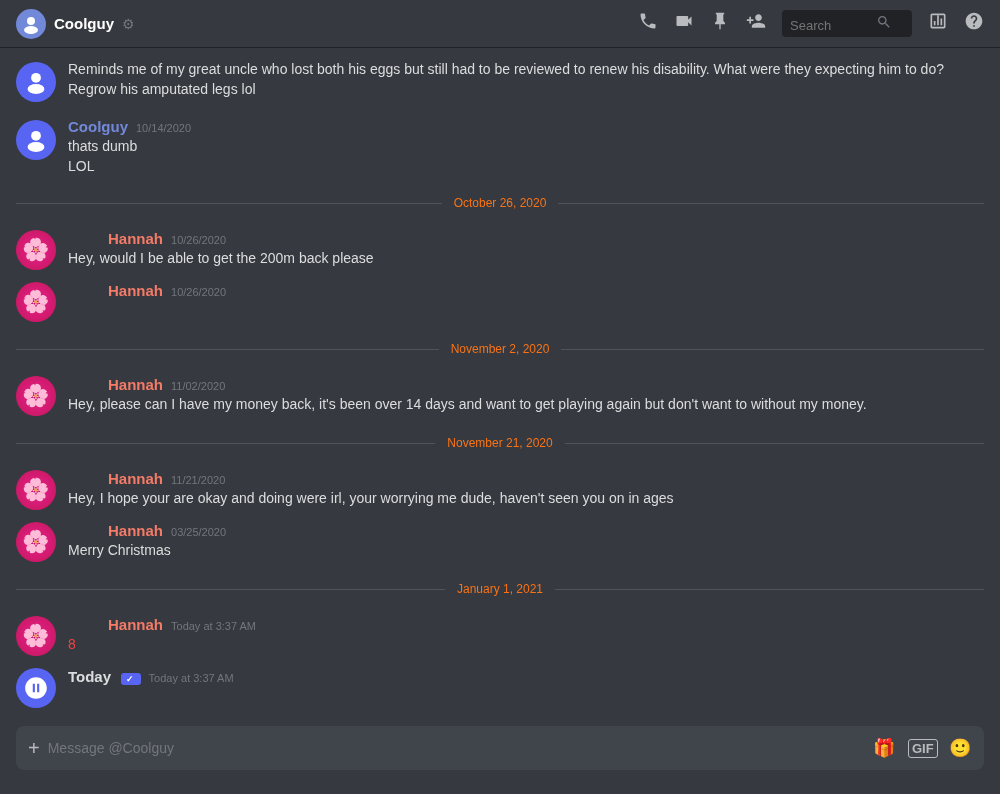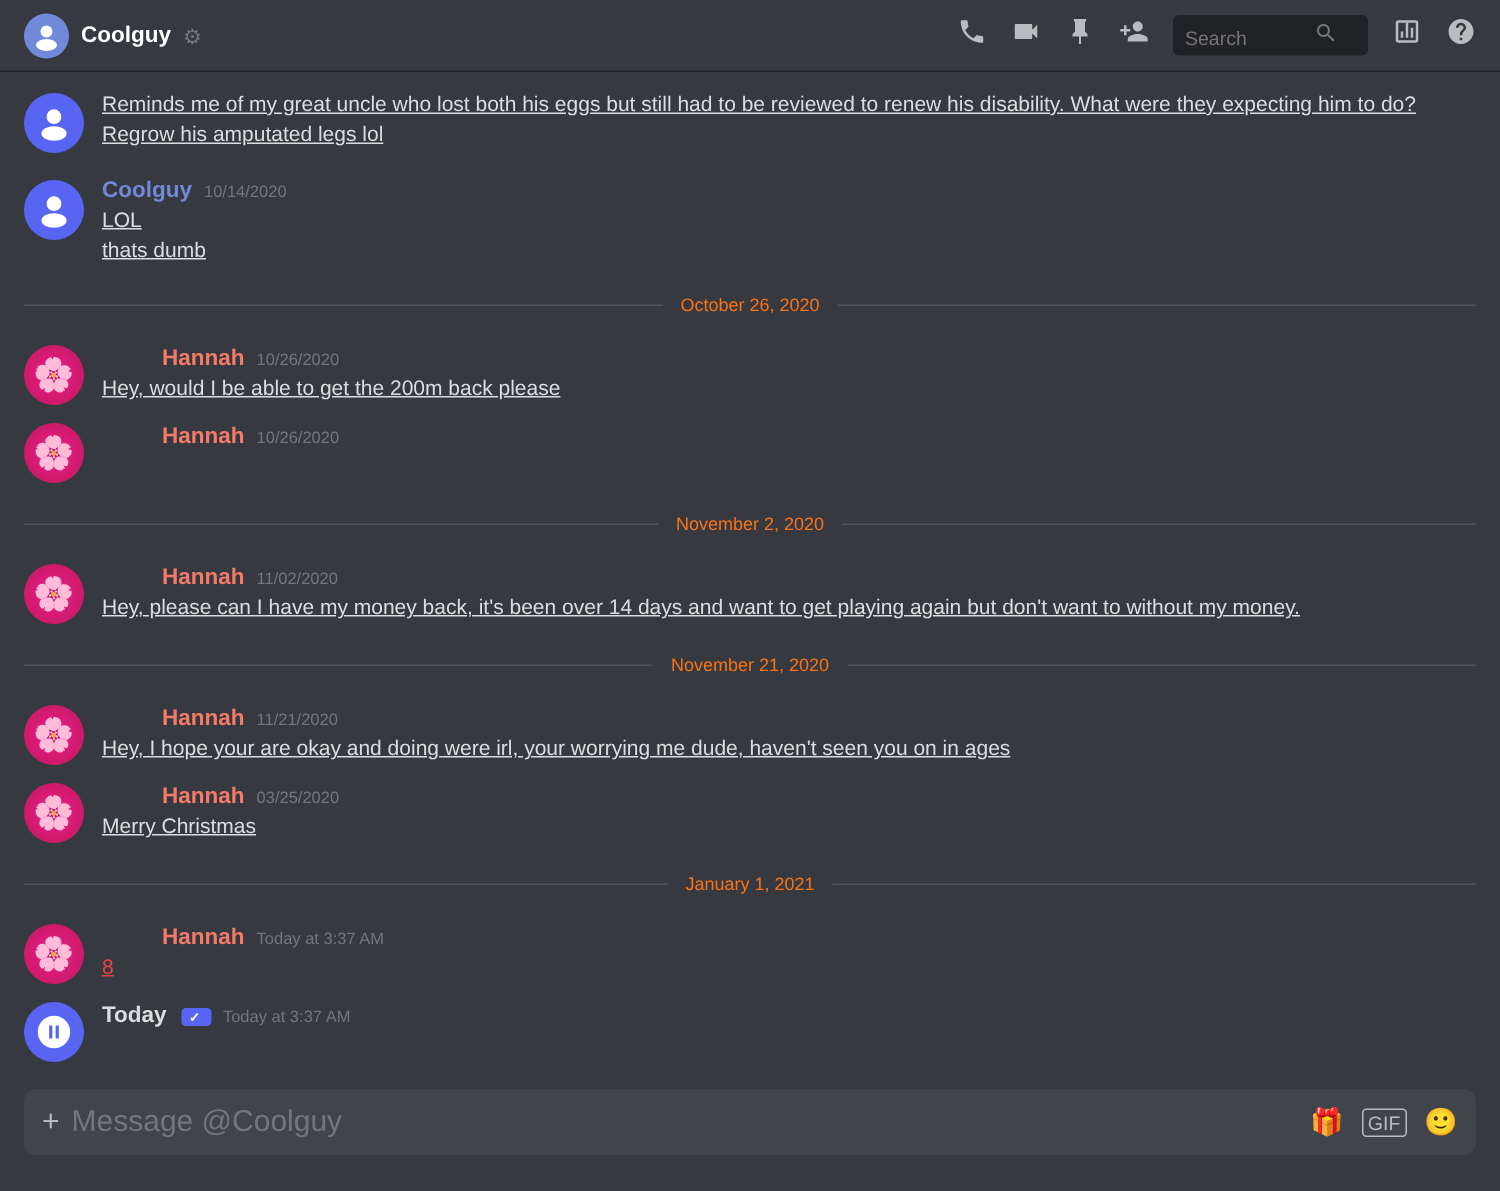--- a/index.html
+++ b/index.html
@@ -158,21 +158,20 @@
     .username.hannah { color: #f47b67; margin-left: 40px; }
     .username.clyde { color: #dcddde; }
     .timestamp {
       color: #72767d;
       font-size: 11px;
     }
     .message-text {
       color: #dcddde;
       line-height: 1.4;
       font-size: 14px;
-      text-decoration: underline;
     }
 
     
     .bot-badge {
       background: #5865f2;
       color: white;
       font-size: 10px;
       font-weight: 700;
       padding: 1px 5px;
       border-radius: 3px;
@@ -209,21 +208,21 @@
       font-size: 20px;
       cursor: pointer;
       flex-shrink: 0;
     }
     .input-field {
       flex: 1;
       background: none;
       border: none;
       outline: none;
       color: #dcddde;
-      font-size: 20px;
+      font-size: 14px;
     }
     .input-field::placeholder {
       color: #72767d;
     }
     .input-right-icons {
       display: flex;
       align-items: center;
       gap: 12px;
       color: #b9bbbe;
     }
@@ -352,22 +351,22 @@
       <svg width="28" height="28" viewBox="0 0 40 40" fill="none">
         <circle cx="20" cy="14" r="7" fill="white"></circle>
         <ellipse cx="20" cy="30" rx="12" ry="7" fill="white"></ellipse>
       </svg>
     </div>
     <div class="message-content">
       <div class="message-header">
         <span class="username coolguy">Coolguy</span>
         <span class="timestamp">10/14/2020</span>
       </div>
+      <div class="message-text">thats dumb</div>
       <div class="message-text">LOL</div>
-      <div class="message-text">thats dumb</div>
     </div>
   </div>
 
   <div class="date-divider">
     <span>October 26, 2020</span>
   </div>
 
   <div class="message-group">
     <div class="flower-avatar">🌸</div>
     <div class="message-content">
@@ -466,17 +465,17 @@
   </div>
 
 </div>
 
 <div class="input-area">
   <div class="input-box">
     <span class="input-add-btn">+</span>
     <input type="text" class="input-field" placeholder="Message @Coolguy" style="">
     <div class="input-right-icons">
       <span class="input-icon">🎁</span>
-      <span class="input-icon" style="font-size:13px; font-weight:400; color:#b9bbbe; border:1.5px solid #b9bbbe; padding:1px 3px; border-radius:3px;">GIF</span>
+      <span class="input-icon" style="font-size:13px; font-weight:700; color:#b9bbbe; border:1.5px solid #b9bbbe; padding:1px 3px; border-radius:3px;">GIF</span>
       <span class="input-icon">🙂</span>
     </div>
   </div>
 </div>
 
 </body></html>

